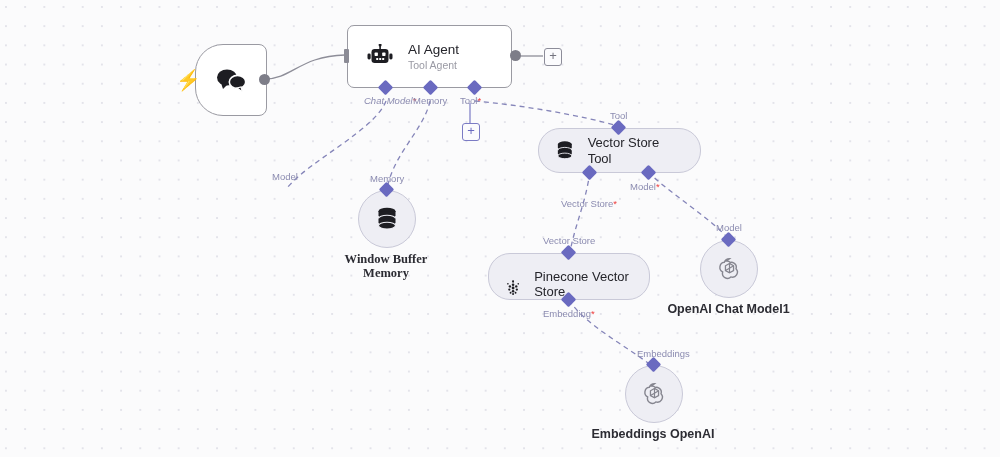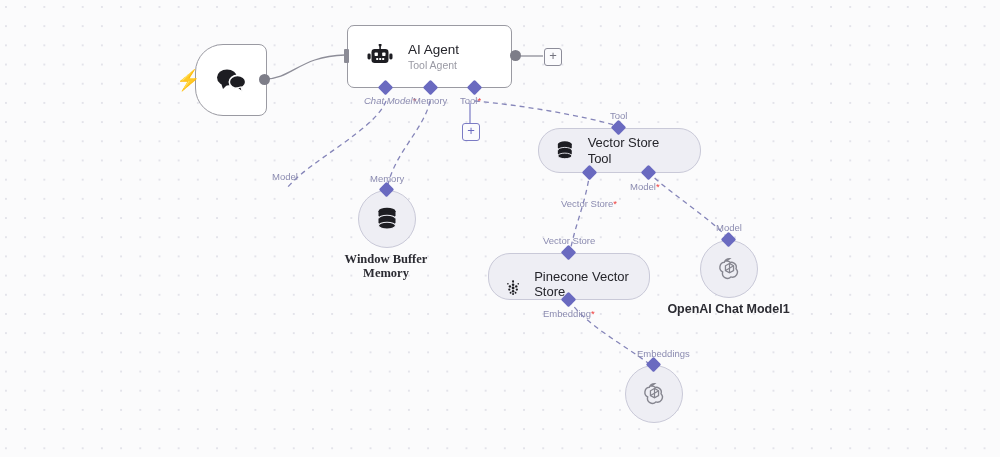--- a/index.html
+++ b/index.html
@@ -307,16 +307,17 @@
 
   <div class="node" style="left:625px; top:365px;">
     <div class="circle-box" style="width:56px; height:56px;">
       <svg width="27" height="27" viewBox="0 0 24 24">
         <path d="M12 2.4c-2.1 0-3.9 1.3-4.6 3.2-2 .2-3.6 1.8-3.9 3.8-.3 2 .7 3.9 2.4 4.8-.5 1.9.3 4 2 5 1.7 1 3.9.8 5.3-.6 1.9.6 4-.1 5.1-1.8 1.1-1.7.9-3.9-.5-5.4.6-1.9-.1-4-1.8-5.1-1-.6-2.1-.8-3.2-.6-.9-.9-2.1-1.4-3.4-1.3z" fill="none" stroke="#85858f" stroke-width="1.25"></path>
         <path d="M12 6.6 L15.6 8.7 L15.6 12.9 L12 15 L8.4 12.9 L8.4 8.7 Z" fill="none" stroke="#85858f" stroke-width="1.15"></path>
         <path d="M12 6.6 L12 10.8 M15.6 8.7 L12 10.8 M12 10.8 L12 15 M8.4 12.9 L12 10.8" fill="none" stroke="#85858f" stroke-width="1.05"></path>
       </svg>
     </div>
     <div class="diamond" style="left:23px; top:-6px;"></div>
+    <div class="node-title-below" style="left:-48px; top:62px; width:152px;">Embeddings OpenAI</div>
   </div>
   <div class="edge-label" style="left:628px; top:348px;margin-left:9px;">Embeddings</div>
 
 </div>
 
 </body></html>

